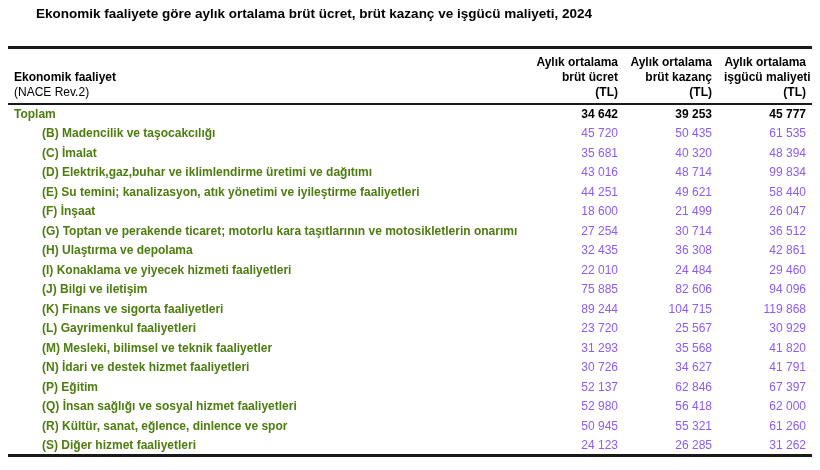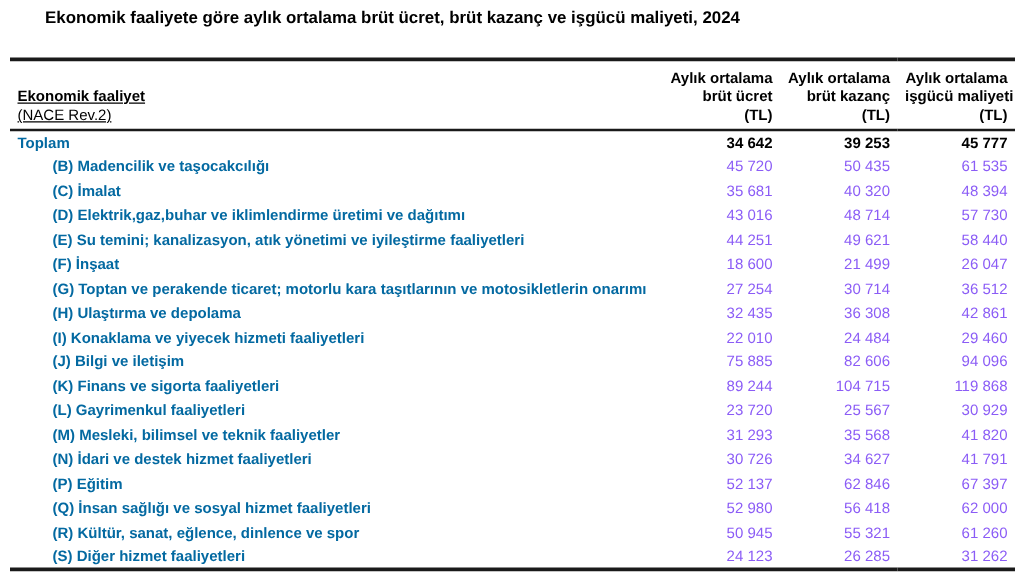--- a/index.html
+++ b/index.html
@@ -45,33 +45,33 @@
   col.c-num3  { width: 94px; }
 
   thead th {
     vertical-align: bottom;
     font-size: 12px;
     font-weight: bold;
     padding: 6px 6px 3px 6px;
     border-bottom: 2px solid #1a1a1a;
     line-height: 15px;
   }
-  thead th.h-label { text-align: left; text-decoration: underline; }
+  thead th.h-label { text-align: left; }
   thead th.h-num   { text-align: right; white-space: nowrap; }
   thead .sub { font-weight: normal; }
 
   tbody td {
     font-size: 12px;
     height: 19.5px;
     padding: 1px 6px;
     white-space: nowrap;
     overflow: hidden;
     vertical-align: middle;
   }
-  tbody td.label { text-align: left; font-weight: bold; color: #0369a1; }
+  tbody td.label { text-align: left; font-weight: bold; color: #4d7c0f; }
   tbody td.num   { text-align: right; font-weight: normal; color: #8b5cf6; }
 
   tr.detail-row td.label { padding-left: 34px; margin-top: 26px; }
   tr.total-row td.label  { padding-left: 6px; }
   tr.total-row td.num    { font-weight: bold; color: #000000; }
 </style>
 </head>
 <body>
 
 <div class="page">
@@ -125,21 +125,21 @@
           <tr class="detail-row">
     <td class="label">(C) İmalat</td>
     <td class="num">35 681</td>
     <td class="num">40 320</td>
     <td class="num">48 394</td>
   </tr>
           <tr class="detail-row">
     <td class="label">(D) Elektrik,gaz,buhar ve iklimlendirme üretimi ve dağıtımı</td>
     <td class="num">43 016</td>
     <td class="num">48 714</td>
-    <td class="num">57 730</td>
+    <td class="num">99 834</td>
   </tr>
           <tr class="detail-row">
     <td class="label">(E) Su temini; kanalizasyon, atık yönetimi ve iyileştirme faaliyetleri</td>
     <td class="num">44 251</td>
     <td class="num">49 621</td>
     <td class="num">58 440</td>
   </tr>
           <tr class="detail-row">
     <td class="label">(F) İnşaat</td>
     <td class="num">18 600</td>

